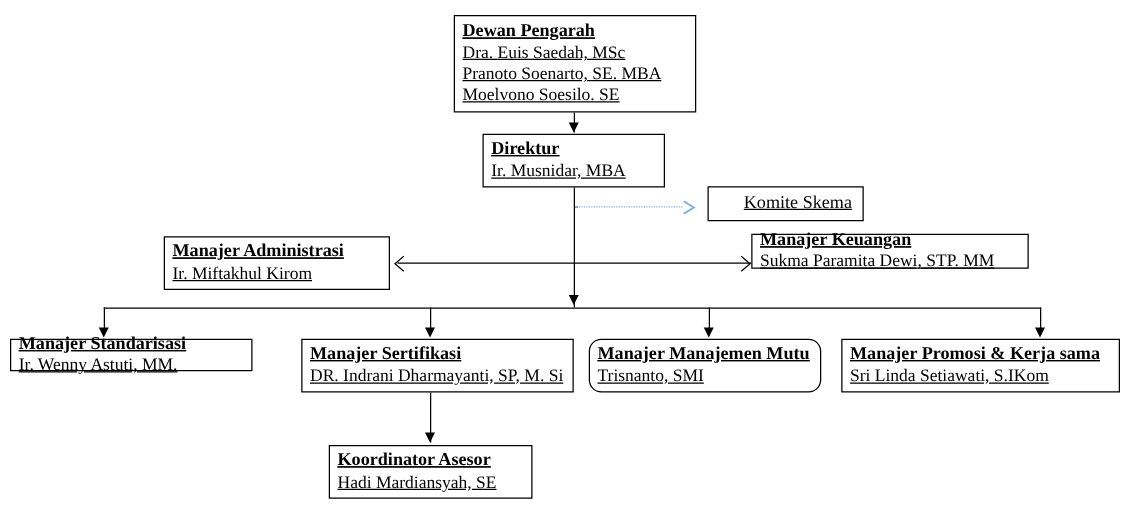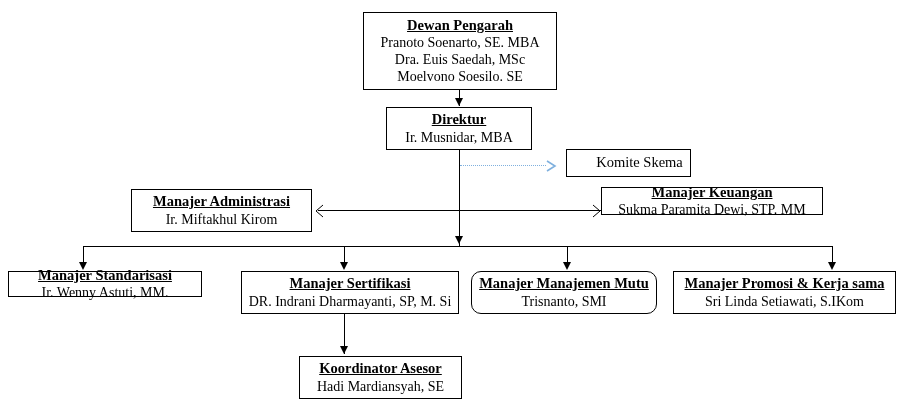--- a/index.html
+++ b/index.html
@@ -20,25 +20,26 @@
   }
 
   
   .node {
     position: absolute;
     box-sizing: border-box;
     border: 1px solid #000000;
     background: #ffffff;
     display: flex;
     flex-direction: column;
-    align-items: center;
+    align-items: flex-start;
     justify-content: center;
     text-align: center;
     line-height: 1.22;
     padding: 3px 6px;
+    text-decoration: underline;
   }
   .node .title {
     font-weight: bold;
     text-decoration: underline;
     font-size: 14.5px;
     white-space: nowrap;
   }
   .node .person {
     font-size: 14px;
     white-space: nowrap;
@@ -77,22 +78,22 @@
   }
   .dotted-arrow { position: absolute; }
 </style>
 </head>
 <body>
 
 <div id="chart-canvas">
 
   <div class="node" style="left:363px; top:12px; width:194px; height:78px;">
     <div class="title">Dewan Pengarah</div>
+    <div class="person">Dra. Euis Saedah, MSc</div>
     <div class="person">Pranoto Soenarto, SE. MBA</div>
-    <div class="person">Dra. Euis Saedah, MSc</div>
     <div class="person">Moelvono Soesilo. SE</div>
   </div>
 
   <div class="ln vline" style="left:459px; top:90px; height:16px;"></div>
   <div class="arrow-down" style="left:455px; top:98px;"></div>
 
   <div class="node" style="left:386px; top:107px; width:146px; height:43px;">
     <div class="title">Direktur</div>
     <div class="person">Ir. Musnidar, MBA</div>
   </div>
@@ -159,18 +160,18 @@
   </div>
 
   <div class="node" style="left:673px; top:271px; width:223px; height:43px;">
     <div class="title">Manajer Promosi &amp; Kerja sama</div>
     <div class="person">Sri Linda Setiawati, S.IKom</div>
   </div>
 
   <div class="ln vline" style="left:344px; top:314px; height:40px;"></div>
   <div class="arrow-down" style="left:340px; top:346px;"></div>
 
-  <div class="node" style="left:263px; top:356px; width:163px; height:43px;margin-left:36px;">
+  <div class="node" style="left:263px; top:356px; width:163px; height:43px;">
     <div class="title">Koordinator Asesor</div>
     <div class="person">Hadi Mardiansyah, SE</div>
   </div>
 
 </div>
 
 </body></html>

